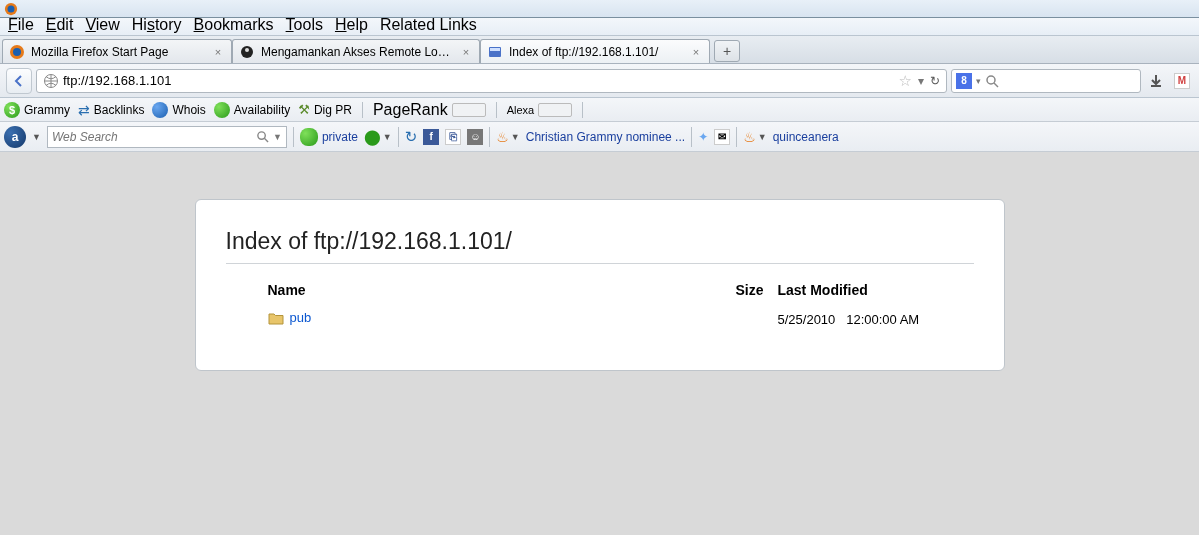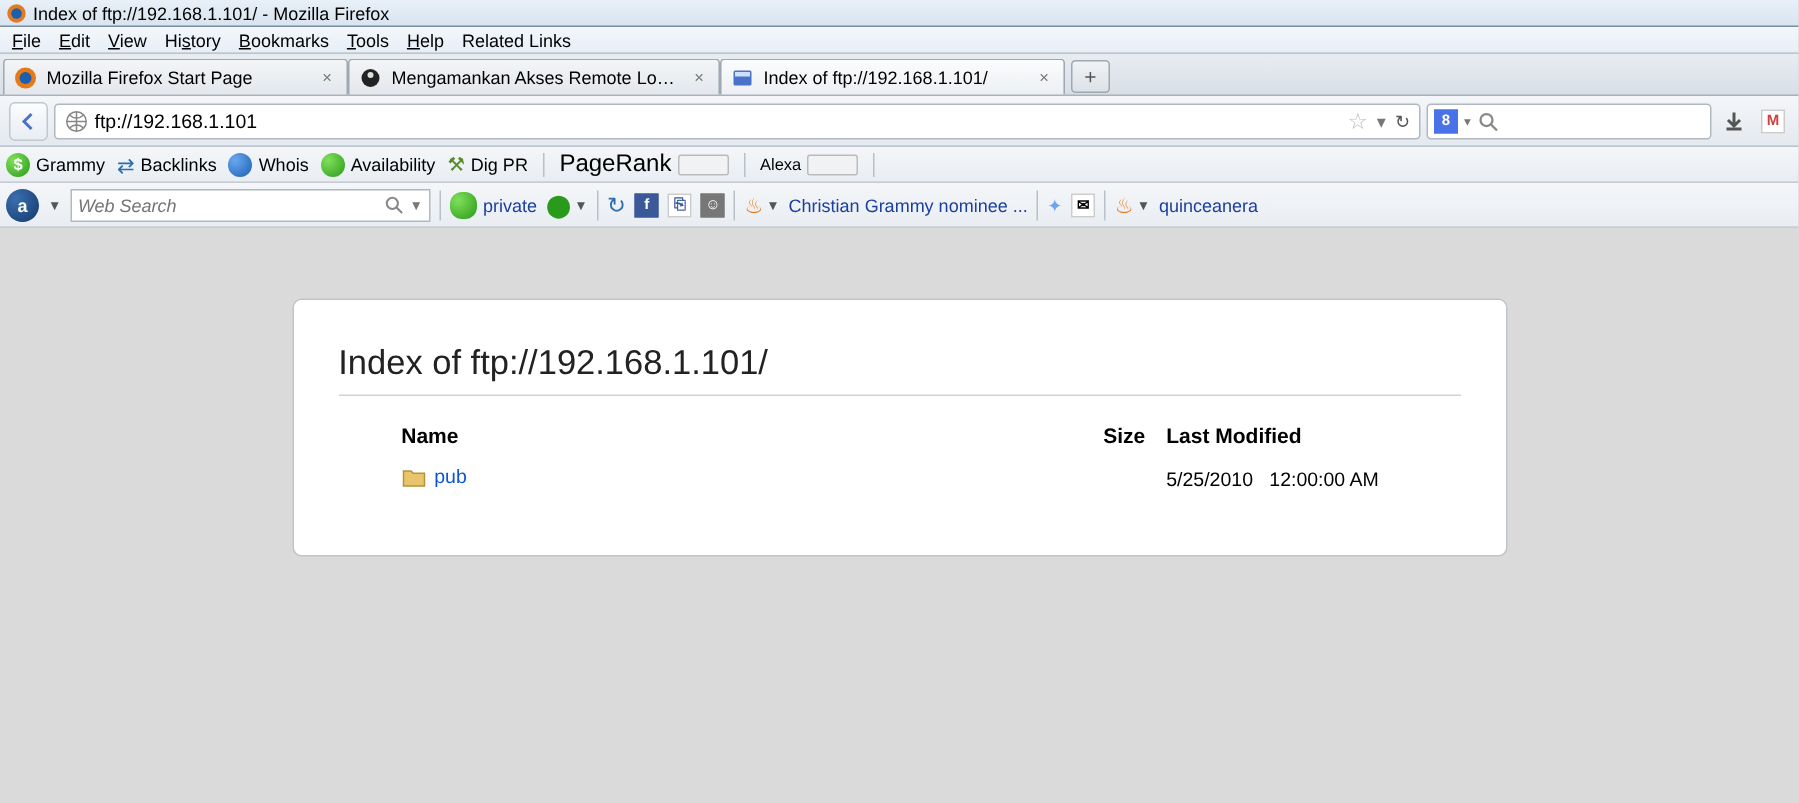--- a/index.html
+++ b/index.html
@@ -1,19 +1,19 @@
 <!DOCTYPE html>
 <html><head>
 <meta charset="utf-8">
 <style>
   * { box-sizing: border-box; margin: 0; padding: 0; }
   body { font-family: "Segoe UI", Tahoma, sans-serif; font-size: 12px; background: #dadada; width: 1199px; height: 535px; overflow: hidden; }
   .title-bar { height: 18px; background: linear-gradient(#e8f0f8,#d8e4f0); display: flex; align-items: center; padding: 0 4px; font-size: 12px; border-bottom: 1px solid #7a8f9f; }
   .title-bar .ff-icon { width: 14px; height: 14px; margin-right: 4px; }
-  .menu-bar { height: 18px; background: linear-gradient(#f3f7fb,#e7eef6); display: flex; align-items: flex-end; padding: 0 2px; font-size: 12px; border-bottom: 1px solid #bac5d0; }
+  .menu-bar { height: 18px; background: linear-gradient(#f3f7fb,#e7eef6); display: flex; align-items: flex-end; padding: 0 2px; font-size: 16px; border-bottom: 1px solid #bac5d0; }
   .menu-item { padding: 1px 6px; cursor: default; }
   .menu-item span.ul { text-decoration: underline; }
   .tab-strip { height: 28px; background: linear-gradient(#e8edf2,#d7dee6); display: flex; align-items: flex-end; padding: 0 2px; border-bottom: 1px solid #a8b2bd; }
   .tab { height: 24px; min-width: 230px; max-width: 248px; background: linear-gradient(#f3f5f7,#e3e7ec); border: 1px solid #9fa9b3; border-bottom: none; border-radius: 3px 3px 0 0; display: flex; align-items: center; padding: 0 6px; margin-right: 0px; font-size: 12px; position: relative; gap:6px;}
   .tab.active { background: linear-gradient(#fbfcfd,#ecf0f4); z-index: 2; }
   .tab .favicon { width: 16px; height: 16px; flex-shrink: 0; }
   .tab .label { flex: 1; white-space: nowrap; overflow: hidden; text-overflow: ellipsis; }
   .tab .close { width: 14px; height: 14px; font-size: 11px; color: #777; text-align: center; line-height: 14px; flex-shrink:0;}
   .newtab { width: 26px; height: 22px; background: linear-gradient(#f0f3f6,#dde2e7); border: 1px solid #9fa9b3; border-radius: 3px; margin-left: 4px; display: flex; align-items: center; justify-content: center; font-size: 14px; color: #555; margin-bottom:1px;}
   .nav-bar { height: 34px; background: linear-gradient(#f4f6f9,#e4e9ef); display: flex; align-items: center; padding: 0 6px; gap: 4px; border-bottom: 1px solid #bac5d0; }
@@ -53,21 +53,20 @@
   .gicon{width:16px;height:16px;background:#fff;border:1px solid #ccc;display:inline-flex;align-items:center;justify-content:center;font-size:10px;font-weight:bold;}
 </style>
 </head>
 <body>
 
 <div class="title-bar">
   <svg class="ff-icon" viewBox="0 0 16 16">
       <circle cx="8" cy="8" r="7" fill="#e67a1a"></circle>
       <circle cx="8" cy="8" r="4" fill="#1a5fb0"></circle>
     </svg>
-  <span>Index of ftp://192.168.1.101/ - Mozilla Firefox</span>
 </div>
 
 <div class="menu-bar">
   <div class="menu-item"><span class="ul">F</span>ile</div>
   <div class="menu-item"><span class="ul">E</span>dit</div>
   <div class="menu-item"><span class="ul">V</span>iew</div>
   <div class="menu-item">Hi<span class="ul">s</span>tory</div>
   <div class="menu-item"><span class="ul">B</span>ookmarks</div>
   <div class="menu-item"><span class="ul">T</span>ools</div>
   <div class="menu-item"><span class="ul">H</span>elp</div>

